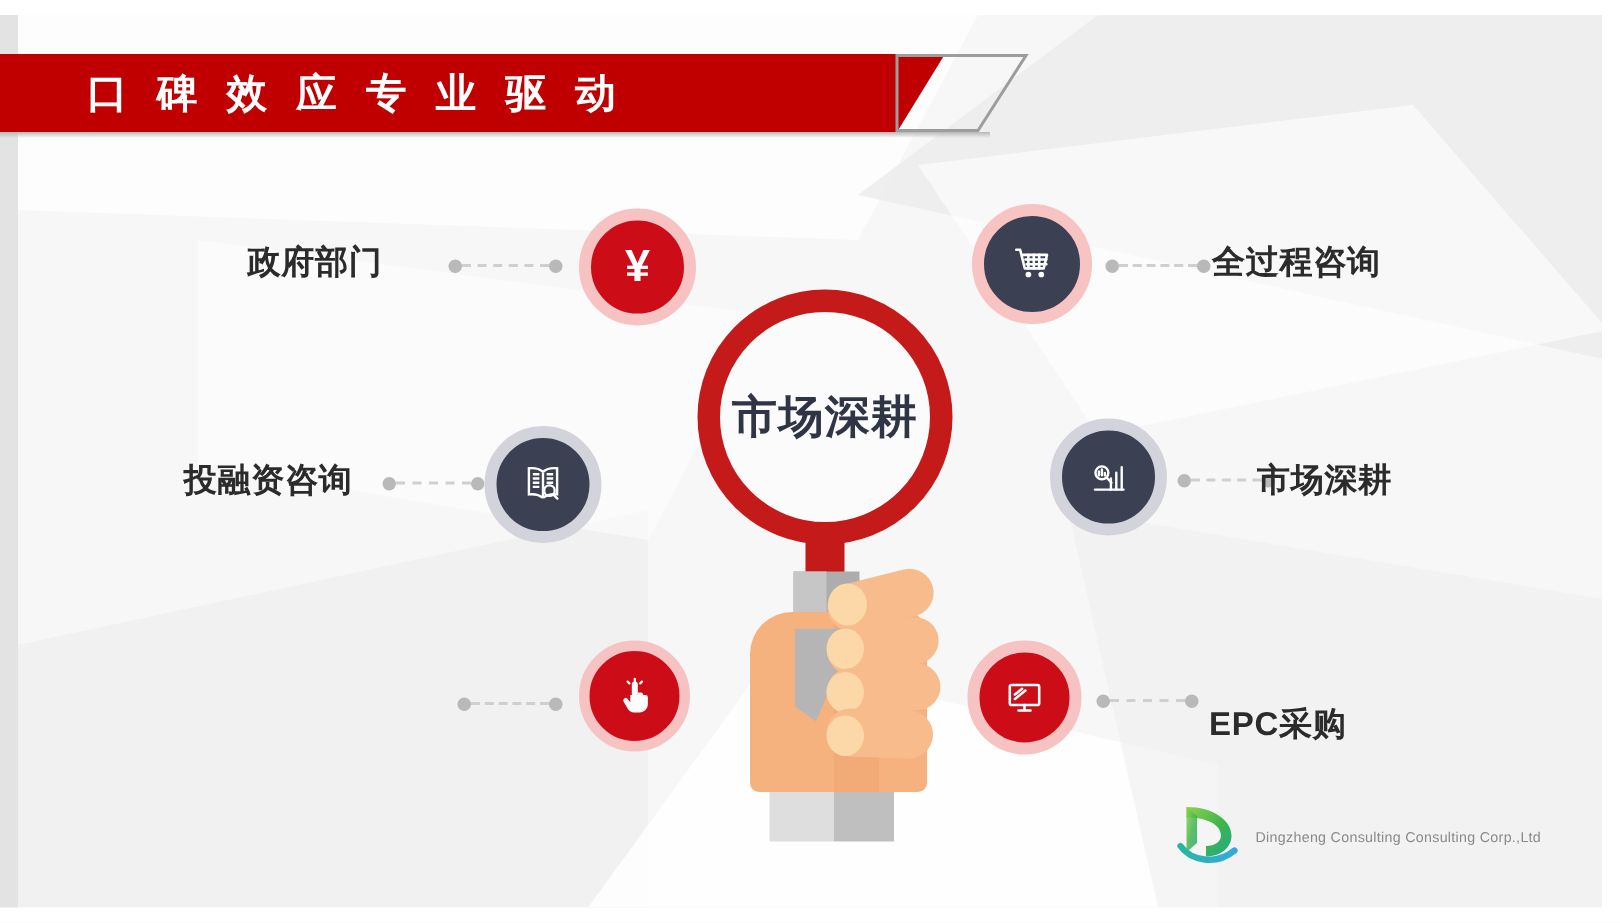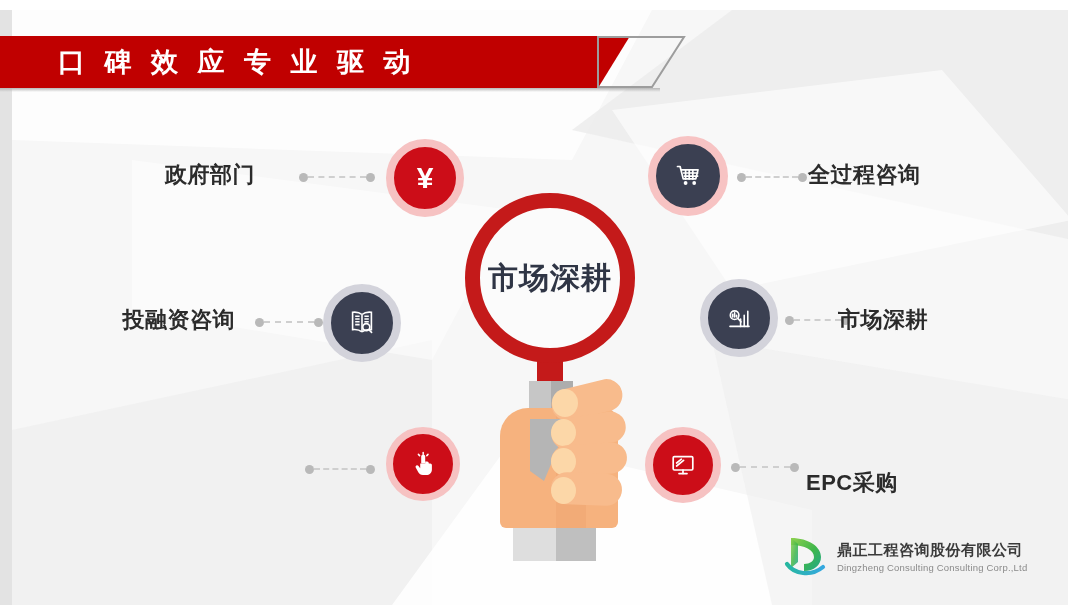--- a/index.html
+++ b/index.html
@@ -455,18 +455,17 @@
             <stop offset="0%" stop-color="#27b7a0"></stop>
             <stop offset="100%" stop-color="#35a8e0"></stop>
           </linearGradient>
         </defs>
         <path d="M8 4 C26 4 38 13 38 23 C38 31 31 37 21 37 L21 30 C27 30 31 27 31 23 C31 16 22 11 8 11 Z" fill="url(#gLeaf)"></path>
         <path d="M8 4 L8 34 L15 28 L15 10 Z" fill="url(#gLeaf)" opacity="0.85"></path>
         <path d="M4 30 C11 40 28 43 40 33" fill="none" stroke="url(#gSwoosh)" stroke-width="4.2" stroke-linecap="round"></path>
       </svg>
     </div>
     <div class="logo-text">
-      <div class="logo-cn">鼎正工程咨询股份有限公司</div>
       <div class="logo-en">Dingzheng Consulting Consulting Corp.,Ltd</div>
     </div>
   </div>
 
 </div>
 
 </body></html>

